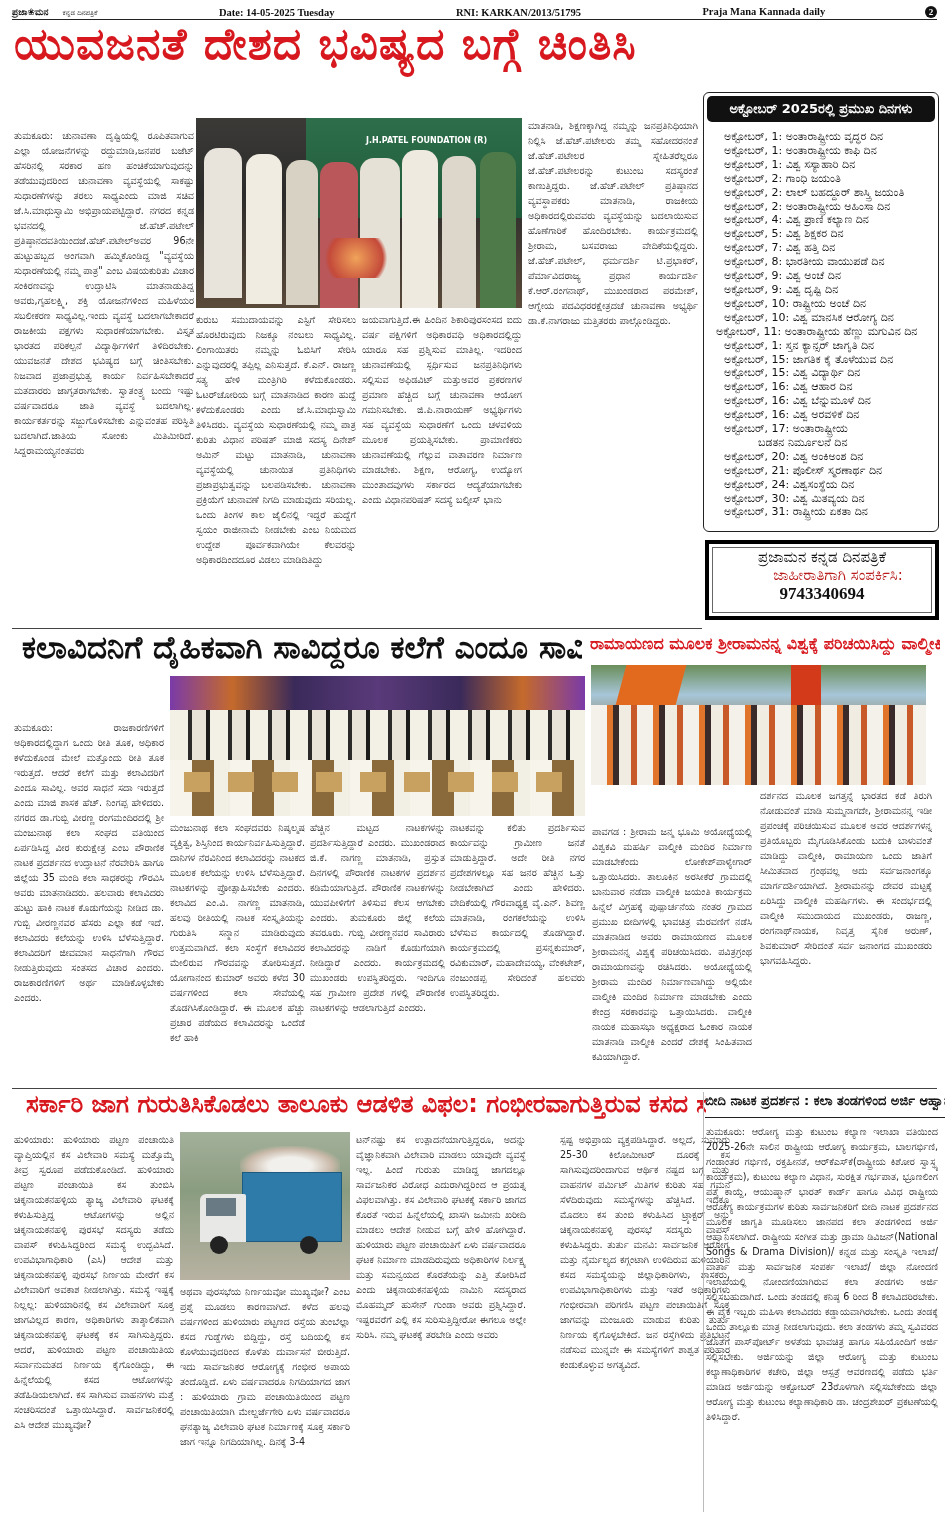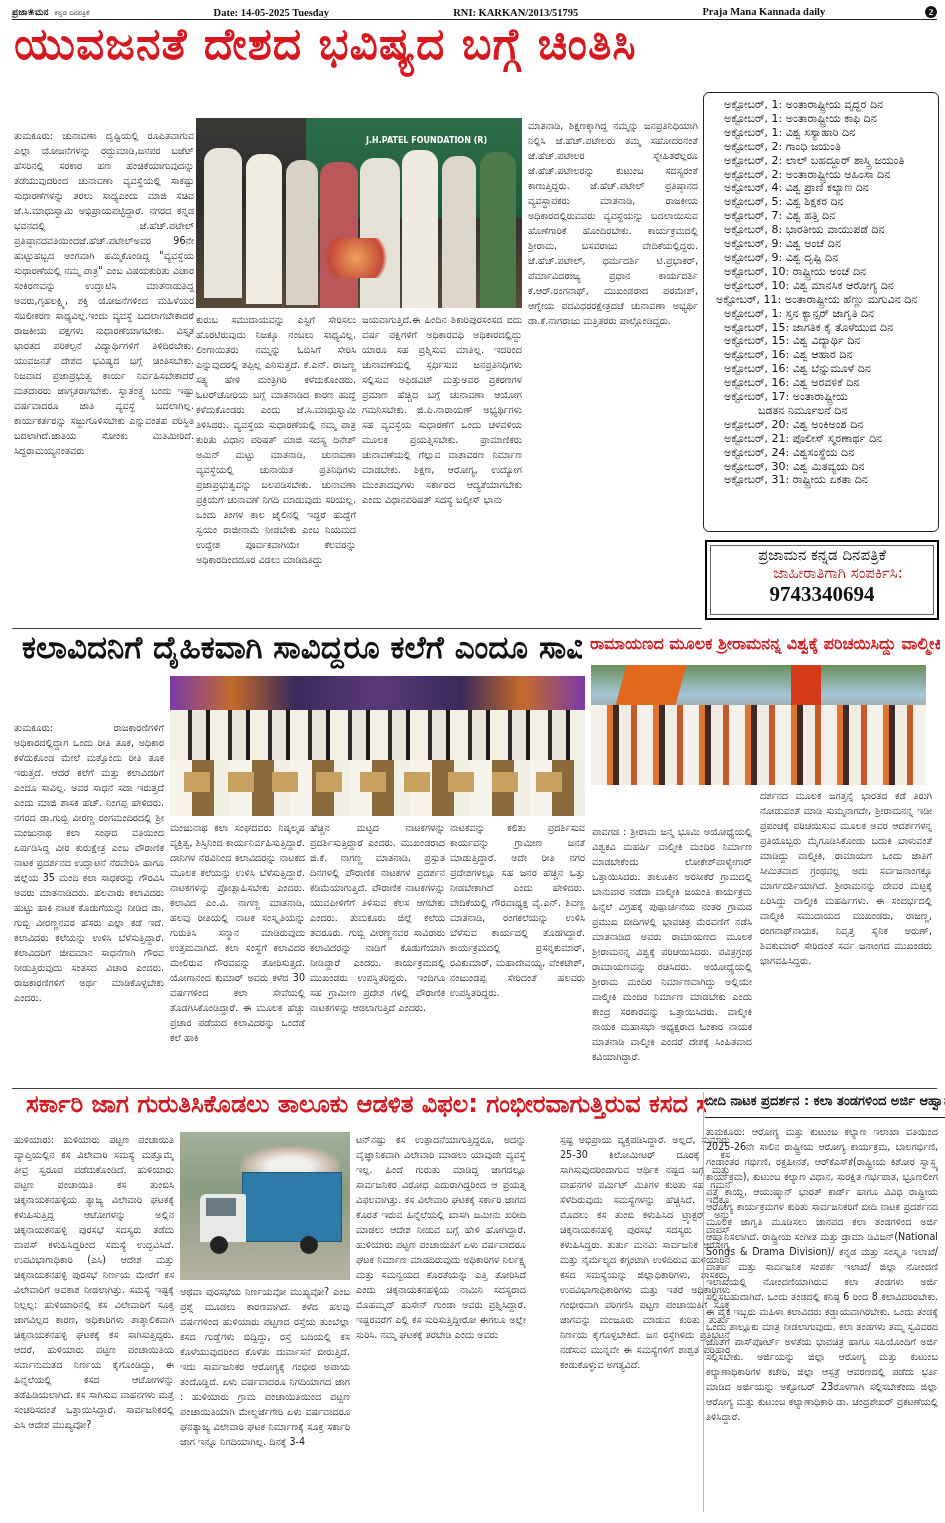--- a/index.html
+++ b/index.html
@@ -3,21 +3,21 @@
 <meta charset="utf-8">
 <style>
   * { box-sizing: border-box; margin: 0; padding: 0; }
   html, body { width: 945px; height: 1523px; background: #fff; overflow: hidden; }
   body { font-family: "DejaVu Sans", sans-serif; color: #111; position: relative; }
 
   .masthead { position: absolute; left: 12px; top: 4px; width: 925px; height: 16px;
     border-bottom: 1.5px solid #222; display: flex; align-items: flex-end; justify-content: space-between;
     font-family: "Liberation Serif", serif; font-size: 10.5px; font-weight: bold; padding-bottom: 1px; }
   .masthead .brand { font-family: "DejaVu Sans", sans-serif; font-size: 9px; font-weight: bold; }
-  .masthead .brand small { font-weight: normal; font-size: 7px; margin-left: 6px; }
+  .masthead .brand small { font-weight: normal; font-size: 7px; margin-left: 14px; }
   .masthead .page-no { display: inline-block; width: 12px; height: 12px; border-radius: 50%;
     background: #111; color: #fff; font-size: 9px; text-align: center; line-height: 12px; }
 
   .headline { position: absolute; font-weight: bold; line-height: 1; white-space: nowrap; overflow: hidden; }
   .hl-main { left: 14px; top: 22px; width: 680px; height: 56px; color: #d7191f; font-size: 44px;
     letter-spacing: 1px; font-family: "DejaVu Sans", sans-serif; }
   .hl-second { left: 22px; top: 632px; width: 560px; height: 40px; color: #111; font-size: 31px; }
   .hl-ramayana { left: 590px; top: 636px; width: 350px; height: 26px; color: #d7191f; font-size: 16px; }
   .hl-third { left: 26px; top: 1092px; width: 680px; height: 36px; color: #d7191f; font-size: 24px; }
   .hl-side { left: 705px; top: 1094px; width: 240px; height: 24px; color: #111; font-size: 13px;
@@ -32,25 +32,25 @@
 
   .days-box { position: absolute; left: 703px; top: 92px; width: 236px; height: 440px;
     border: 1.5px solid #222; border-radius: 6px; background: #fff; }
   .days-box .title { margin: 3px; height: 26px; background: #111; color: #fff; border-radius: 5px;
     font-weight: bold; font-size: 13px; text-align: center; line-height: 26px; white-space: nowrap; overflow: hidden; }
   .days-box ul { list-style: none; padding: 5px 0 0 20px; }
   .days-box li { font-size: 11px; line-height: 13.9px; white-space: nowrap; color: #111; }
   .days-box li.cont { padding-left: 34px; }
 
   .ad-box { position: absolute; left: 705px; top: 540px; width: 234px; height: 80px;
-    border: 2px solid #000000; background: #fff; text-align: center; }
+    border: 4px solid #000000; background: #fff; text-align: center; }
   .ad-box::before, .ad-box::after { content: ""; position: absolute; top: 3px; bottom: 3px; left: 3px; right: 3px; border: 1px solid #666; pointer-events: none; }
   .ad-box .l1 { font-size: 15px; margin-top: 4px; color: #111; }
   .ad-box .l2 { font-size: 15px; color: #b91c1c; margin-left: 32px; }
-  .ad-box .l3 { font-family: "Liberation Serif", serif; font-weight: bold; font-size: 21px; color: #111; }
+  .ad-box .l3 { font-family: "Liberation Serif", serif; font-weight: bold; font-size: 17px; color: #111; }
 
   .rule-v { position: absolute; width: 1px; background: #bbb; }
   .rule-h { position: absolute; height: 1px; background: #444; }
 </style>
 </head>
 <body>
 
 <div class="masthead">
   <span class="brand"><span>ಪ್ರಜಾ❀ಮನ</span><small>ಕನ್ನಡ ದಿನಪತ್ರಿಕೆ</small></span>
   <span>Date: 14-05-2025 Tuesday</span>
@@ -83,20 +83,21 @@
     <p>ಕುರುಬ ಸಮುದಾಯವನ್ನು ಎಸ್ಟಿಗೆ ಸೇರಿಸಲು ಹೊರಟಿರುವುದು ನಿಜಕ್ಕೂ ನಂಬಲು ಸಾಧ್ಯವಿಲ್ಲ. ಲಿಂಗಾಯಿತರು ನಮ್ಮನ್ನು ಓಬಿಸಿಗೆ ಸೇರಿಸಿ ಎನ್ನುವುದರಲ್ಲಿ ತಪ್ಪಿಲ್ಲ ಎನಿಸುತ್ತದೆ. ಕೆ.ಎನ್. ರಾಜಣ್ಣ ಸತ್ಯ ಹೇಳಿ ಮಂತ್ರಿಗಿರಿ ಕಳೆದುಕೊಂಡರು. ಓಟರ್‌ಚೋರಿಯ ಬಗ್ಗೆ ಮಾತನಾಡಿದ ಕಾರಣ ಹುದ್ದೆ ಕಳೆದುಕೊಂಡರು ಎಂದು ಜೆ.ಸಿ.ಮಾಧುಸ್ವಾಮಿ ತಿಳಿಸಿದರು. ವ್ಯವಸ್ಥೆಯ ಸುಧಾರಣೆಯಲ್ಲಿ ನಮ್ಮ ಪಾತ್ರ ಕುರಿತು ವಿಧಾನ ಪರಿಷತ್ ಮಾಜಿ ಸದಸ್ಯ ದಿನೇಶ್ ಅಮಿನ್ ಮಟ್ಟು ಮಾತನಾಡಿ, ಚುನಾವಣಾ ವ್ಯವಸ್ಥೆಯಲ್ಲಿ ಚುನಾಯಿತ ಪ್ರತಿನಿಧಿಗಳು ಪ್ರಜಾಪ್ರಭುತ್ವವನ್ನು ಬಲಪಡಿಸಬೇಕು. ಚುನಾವಣಾ ಪ್ರಕ್ರಿಯೆಗೆ ಚುನಾವಣೆ ನಿಗದಿ ಮಾಡುವುದು ಸರಿಯಲ್ಲ. ಒಂದು ತಿಂಗಳ ಕಾಲ ಜೈಲಿನಲ್ಲಿ ಇದ್ದರೆ ಹುದ್ದೆಗೆ ಸ್ವಯಂ ರಾಜೀನಾಮೆ ನೀಡಬೇಕು ಎಂಬ ನಿಯಮದ ಉದ್ದೇಶ ಪೂರ್ವಕವಾಗಿಯೇ ಕೆಲವರನ್ನು ಅಧಿಕಾರದಿಂದದೂರ ವಿಡಲು ಮಾಡಿದಿತಿದ್ದು</p>
   </div>
 <div class="col" style="left:362px; top:312px; width:160px; height:316px;">
     <p>ಜಯವಾಗುತ್ತಿದೆ.ಈ ಹಿಂದಿನ ಶಿಕಾರಿಪುರಸಂಸದ ಐದು ವರ್ಷ ಪಕ್ಷಿಗಳಿಗೆ ಅಧಿಕಾರವಧಿ ಅಧಿಕಾರದಲ್ಲಿದ್ದು ಯಾರೂ ಸಹ ಪ್ರಶ್ನಿಸುವ ಮಾತಿಲ್ಲ. ಇದರಿಂದ ಚುನಾವಣೆಯಲ್ಲಿ ಸ್ಪರ್ಧಿಸುವ ಜನಪ್ರತಿನಿಧಿಗಳು ಸಲ್ಲಿಸುವ ಅಫಿಡವಿಟ್ ಮತ್ತುಅವರ ಪ್ರಕರಣಗಳ ಪ್ರಮಾಣ ಹೆಚ್ಚಿದ ಬಗ್ಗೆ ಚುನಾವಣಾ ಆಯೋಗ ಗಮನಿಸಬೇಕು. ಜಿ.ಪಿ.ನಾರಾಯಣ್ ಅಭ್ಯರ್ಥಿಗಳು ಸಹ ವ್ಯವಸ್ಥೆಯ ಸುಧಾರಣೆಗೆ ಒಂದು ಚಳವಳಿಯ ಮೂಲಕ ಪ್ರಯತ್ನಿಸಬೇಕು. ಪ್ರಾಮಾಣಿಕರು ಚುನಾವಣೆಯಲ್ಲಿ ಗೆಲ್ಲುವ ವಾತಾವರಣ ನಿರ್ಮಾಣ ಮಾಡಬೇಕು. ಶಿಕ್ಷಣ, ಆರೋಗ್ಯ, ಉದ್ಯೋಗ ಮುಂತಾದವುಗಳು ಸರ್ಕಾರದ ಆದ್ಯತೆಯಾಗಬೇಕು ಎಂದು ವಿಧಾನಪರಿಷತ್ ಸದಸ್ಯೆ ಬಲ್ಕೀಸ್ ಭಾನು</p>
   </div>
 <div class="col" style="left:528px; top:118px; width:170px; height:510px;">
     <p>ಮಾತನಾಡಿ, ಶಿಕ್ಷಣಕ್ಕಾಗಿದ್ದ ನಮ್ಮನ್ನು ಜನಪ್ರತಿನಿಧಿಯಾಗಿ ನಿಲ್ಲಿಸಿ ಜೆ.ಹೆಚ್.ಪಟೇಲರು ತಮ್ಮ ಸಹೋದರನಂತೆ ಜೆ.ಹೆಚ್.ಪಟೇಲರ ಸ್ನೇಹಿತರೆಲ್ಲರೂ ಜೆ.ಹೆಚ್.ಪಟೇಲರನ್ನು ಕುಟುಂಬ ಸದಸ್ಯರಂತೆ ಕಾಣುತ್ತಿದ್ದರು. ಜೆ.ಹೆಚ್.ಪಟೇಲ್ ಪ್ರತಿಷ್ಠಾನದ ವ್ಯವಸ್ಥಾಪಕರು ಮಾತನಾಡಿ, ರಾಜಕೀಯ ಅಧಿಕಾರದಲ್ಲಿರುವವರು ವ್ಯವಸ್ಥೆಯನ್ನು ಬದಲಾಯಿಸುವ ಹೊಣೆಗಾರಿಕೆ ಹೊಂದಿರಬೇಕು. ಕಾರ್ಯಕ್ರಮದಲ್ಲಿ ಶ್ರೀರಾಮ, ಬಸವರಾಜು ವೇದಿಕೆಯಲ್ಲಿದ್ದರು. ಜೆ.ಹೆಚ್.ಪಟೇಲ್, ಧರ್ಮದರ್ಶಿ ಟಿ.ಪ್ರಭಾಕರ್, ಪೆರ್ಮಾವಿದರಾಜ್ಯ ಪ್ರಧಾನ ಕಾರ್ಯದರ್ಶಿ ಕೆ.ಆರ್.ರಂಗನಾಥ್, ಮುಖಂಡರಾದ ಪರಮೇಶ್, ಆಗ್ನೇಯ ಪದವಿಧರರಕ್ಷೇತ್ರದಚೆ ಚುನಾವಣಾ ಅಭ್ಯರ್ಥಿ ಡಾ.ಕೆ.ನಾಗರಾಜು ಮತ್ತಿತರರು ಪಾಲ್ಗೊಂಡಿದ್ದರು.</p>
   </div>
 
 <div class="days-box">
+  <div class="title">ಅಕ್ಟೋಬರ್ 2025ರಲ್ಲಿ ಪ್ರಮುಖ ದಿನಗಳು</div>
   <ul>
     <li>ಅಕ್ಟೋಬರ್, 1: ಅಂತಾರಾಷ್ಟ್ರೀಯ ವೃದ್ಧರ ದಿನ</li>
     <li>ಅಕ್ಟೋಬರ್, 1: ಅಂತಾರಾಷ್ಟ್ರೀಯ ಕಾಫಿ ದಿನ</li>
     <li>ಅಕ್ಟೋಬರ್, 1: ವಿಶ್ವ ಸಸ್ಯಾಹಾರಿ ದಿನ</li>
     <li>ಅಕ್ಟೋಬರ್, 2: ಗಾಂಧಿ ಜಯಂತಿ</li>
     <li>ಅಕ್ಟೋಬರ್, 2: ಲಾಲ್ ಬಹದ್ದೂರ್ ಶಾಸ್ತ್ರಿ ಜಯಂತಿ</li>
     <li>ಅಕ್ಟೋಬರ್, 2: ಅಂತಾರಾಷ್ಟ್ರೀಯ ಅಹಿಂಸಾ ದಿನ</li>
     <li>ಅಕ್ಟೋಬರ್, 4: ವಿಶ್ವ ಪ್ರಾಣಿ ಕಲ್ಯಾಣ ದಿನ</li>
     <li>ಅಕ್ಟೋಬರ್, 5: ವಿಶ್ವ ಶಿಕ್ಷಕರ ದಿನ</li>
     <li>ಅಕ್ಟೋಬರ್, 7: ವಿಶ್ವ ಹತ್ತಿ ದಿನ</li>

